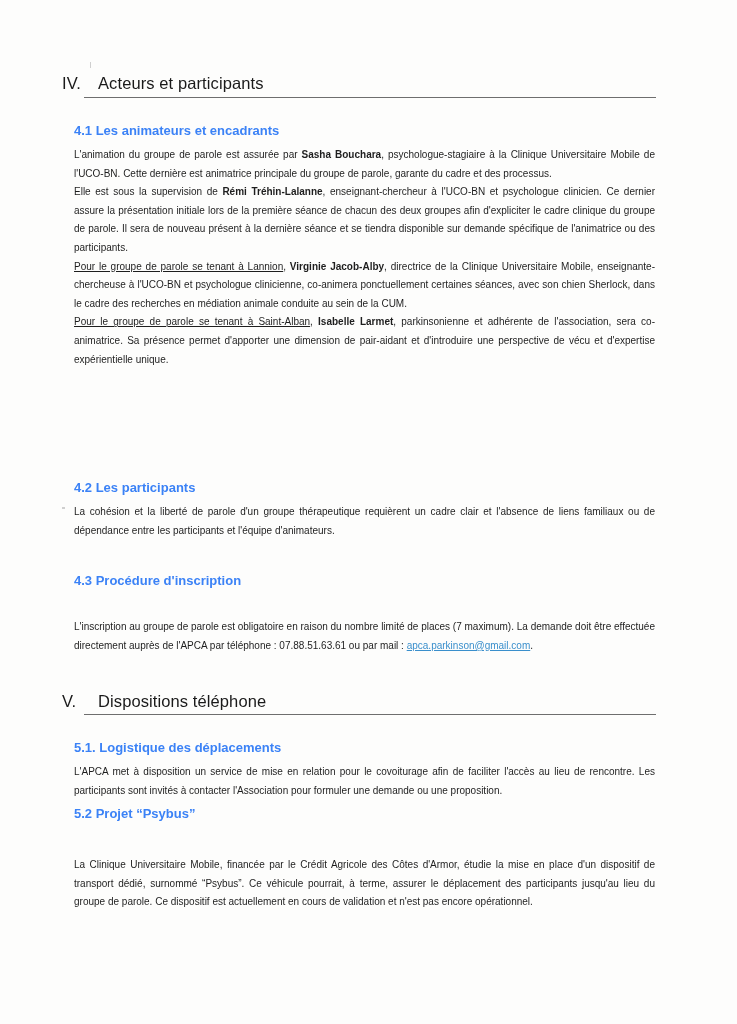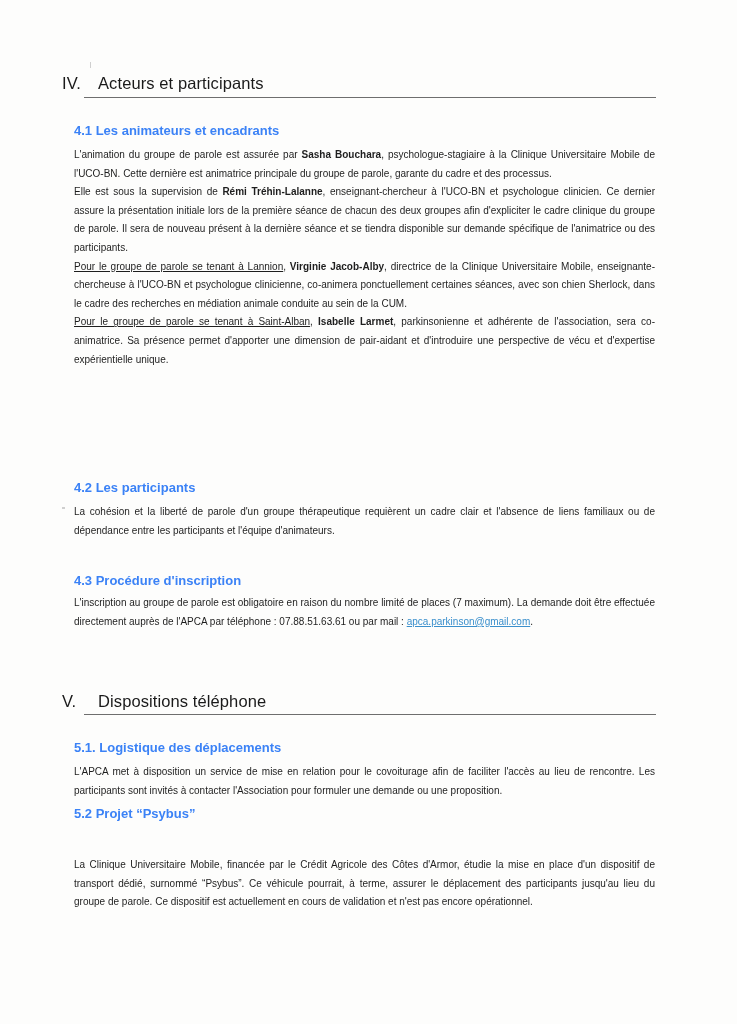--- a/index.html
+++ b/index.html
@@ -98,21 +98,21 @@
   </div>
 
   <div class="sub-heading" style="top:480px;">4.2 Les participants</div>
   <div class="para" style="top:503px;">
     <span class="line">
       <span>La cohésion et la liberté de parole d'un groupe thérapeutique requièrent un cadre clair et l'absence de liens familiaux ou de dépendance entre les participants et l'équipe d'animateurs.</span>
     </span>
   </div>
 
   <div class="sub-heading" style="top:573px;">4.3 Procédure d'inscription</div>
-  <div class="para" style="top:594px;">
+  <div class="para" style="top:618px;">
     <span class="line">
       <span>L'inscription au groupe de parole est obligatoire en raison du nombre limité de places (7 maximum). La demande doit être effectuée directement auprès de l'APCA par téléphone : 07.88.51.63.61 ou par mail : </span><a class="email-link">apca.parkinson@gmail.com</a><span>.</span>
     </span>
   </div>
 
   <div class="section-heading" style="top:692px;">
     <span class="num">V.</span><span>Dispositions téléphone</span>
   </div>
   <div class="section-rule" style="top:714px;"></div>
 

